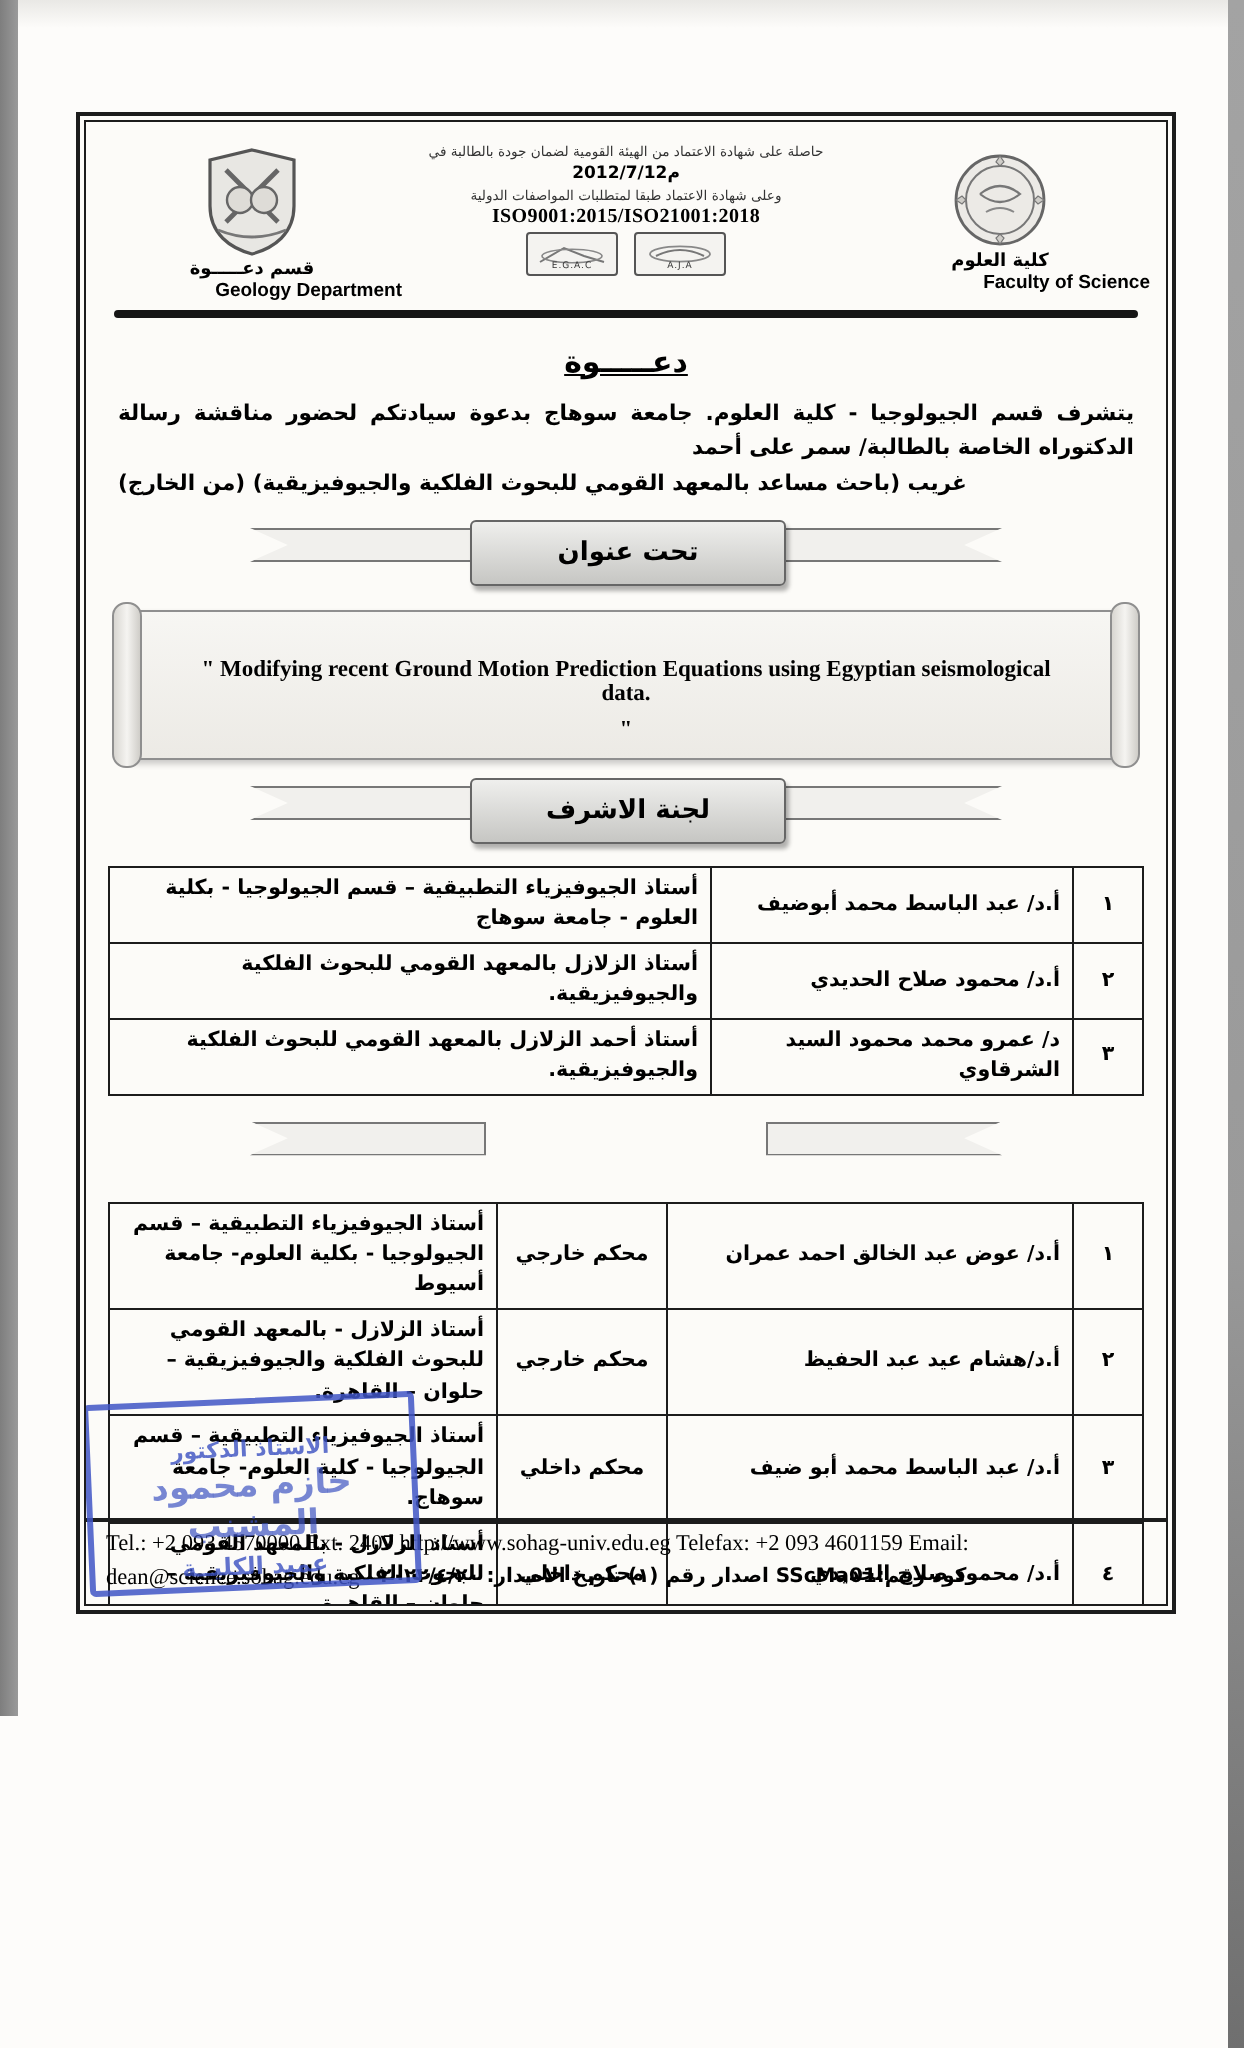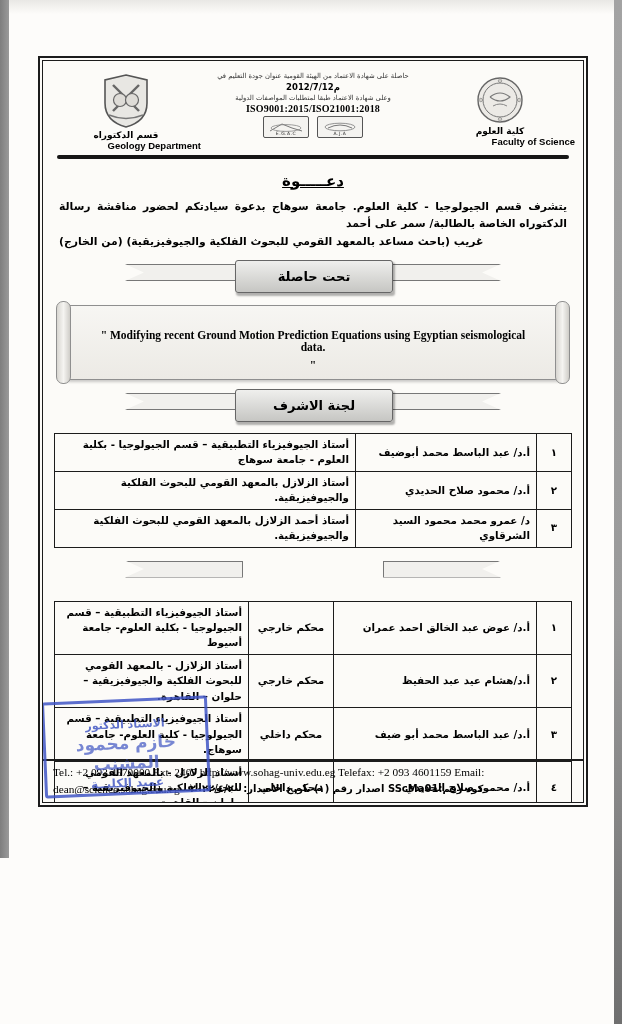--- a/index.html
+++ b/index.html
@@ -106,26 +106,26 @@
           <span>
             <svg width="54" height="56" viewBox="0 0 54 56">
               <path d="M27 2 L48 7 L48 30 C48 44 38 51 27 54 C16 51 6 44 6 30 L6 7 Z" fill="#e8e7e3" stroke="#555" stroke-width="1.6"></path>
               <line x1="14" y1="12" x2="40" y2="38" stroke="#666" stroke-width="2.4"></line>
               <line x1="40" y1="12" x2="14" y2="38" stroke="#666" stroke-width="2.4"></line>
               <circle cx="21" cy="27" r="6.5" fill="#dedcd7" stroke="#666" stroke-width="1.2"></circle>
               <circle cx="33" cy="27" r="6.5" fill="#dedcd7" stroke="#666" stroke-width="1.2"></circle>
               <path d="M10 42 Q27 49 44 42" fill="none" stroke="#777" stroke-width="1.4"></path>
             </svg>
           </span>
-          <div class="logo-caption-ar">قسم الدكتوراه</div>
+          <div class="logo-caption-ar">قسم دعـــــوة</div>
           <div class="logo-caption-en">Geology Department</div>
         </div>
 
         <div class="hdr-col hdr-center">
-          <div class="hdr-small">حاصلة على شهادة الاعتماد من الهيئة القومية عنوان جودة التعليم في</div>
+          <div class="hdr-small">حاصلة على شهادة الاعتماد من الهيئة القومية لضمان جودة بالطالبة في</div>
           <div class="hdr-date">2012/7/12م</div>
           <div class="hdr-small">وعلى شهادة الاعتماد طبقا لمتطلبات المواصفات الدولية</div>
           <div class="hdr-iso">ISO9001:2015/ISO21001:2018</div>
           <div class="badge-row">
             <div class="badge">
               <svg width="36" height="10" viewBox="0 0 36 10">
                   <path d="M2 9 L14 2 L24 6 L34 9" fill="none" stroke="#777" stroke-width="1"></path>
                   <ellipse cx="18" cy="6" rx="15" ry="3.4" fill="none" stroke="#888" stroke-width=".8"></ellipse>
                 </svg>
               <div class="badge-label">E.G.A.C</div>
@@ -158,21 +158,21 @@
 
       <div class="inv-title">دعـــــوة</div>
       <div class="inv-body">
         <div class="inv-line1">يتشرف قسم الجيولوجيا - كلية العلوم. جامعة سوهاج بدعوة سيادتكم لحضور مناقشة رسالة الدكتوراه الخاصة بالطالبة/ سمر على أحمد</div>
         <div class="inv-line2">غريب (باحث مساعد بالمعهد القومي للبحوث الفلكية والجيوفيزيقية) (من الخارج)</div>
       </div>
 
       <div class="ribbon">
         <div class="tail tail-left"></div>
         <div class="tail tail-right"></div>
-        <div class="box">تحت حاصلة</div>
+        <div class="box">تحت عنوان</div>
       </div>
 
       <div class="scroll">
         <div class="thesis-en">" Modifying recent Ground Motion Prediction Equations using Egyptian seismological data.</div>
         <div class="thesis-q">"</div>
       </div>
 
       <div class="ribbon">
         <div class="tail tail-left"></div>
         <div class="tail tail-right"></div>

